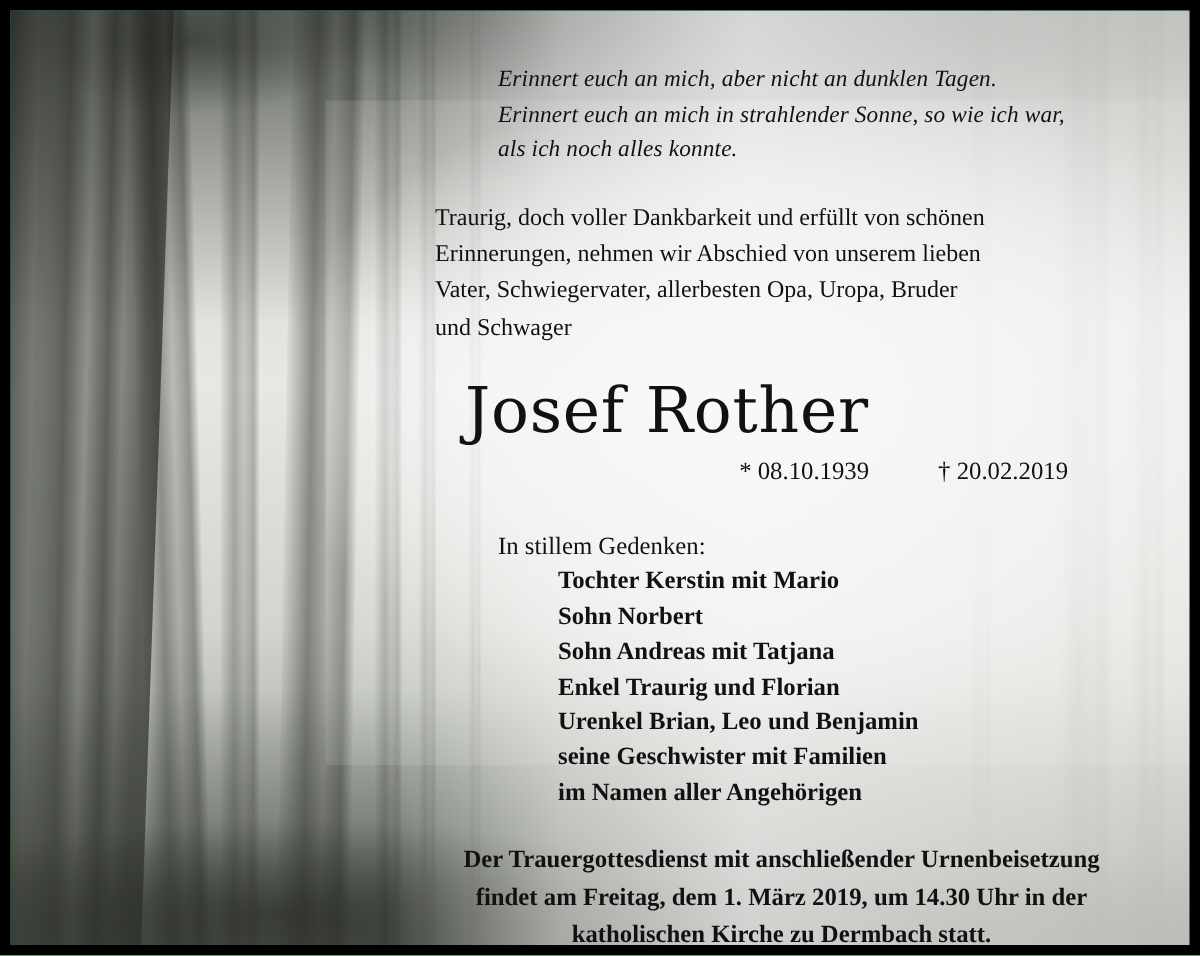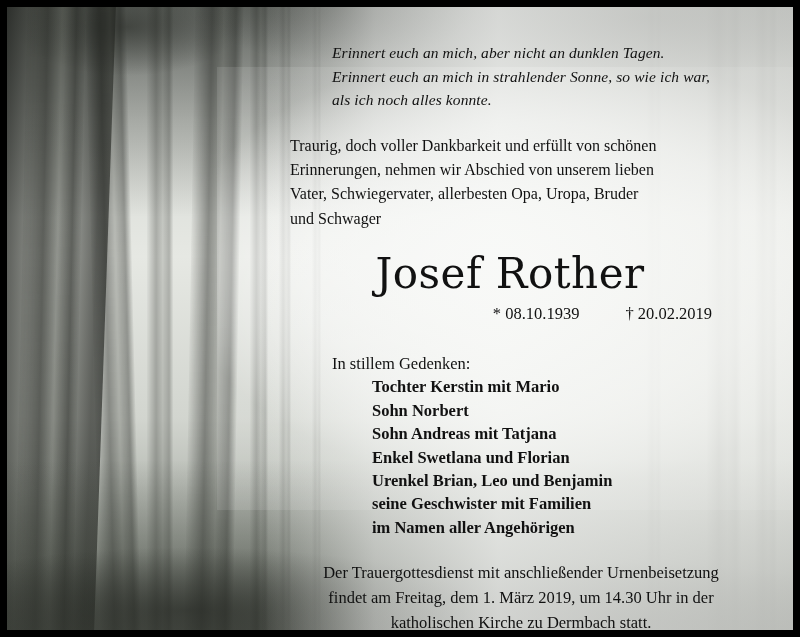--- a/index.html
+++ b/index.html
@@ -122,21 +122,21 @@
     line-height: 1.52;
     margin: 22px 0 0 0;
     width: 440px;
   }
   .intro div { white-space: nowrap; }
 
   .name {
     font-family: "DejaVu Serif", serif;
     font-size: 42px;
     letter-spacing: .5px;
-    text-align: center;
+    text-align: left;
     margin: 18px 0 0 20px;
     width: 400px;
     white-space: nowrap;
   }
 
   .dates {
     margin: 6px 0 0 42px;
     width: 380px;
     font-family: "Liberation Serif", serif;
     font-size: 16.5px;
@@ -156,21 +156,21 @@
   .memory-list div { white-space: nowrap; }
 
   .service {
     margin: 22px 0 0 6px;
     width: 450px;
     font-family: "Liberation Serif", serif;
     font-size: 16.5px;
     line-height: 1.5;
     text-align: center;
   }
-  .service div { white-space: nowrap; }
+  .service div { white-space: nowrap; font-weight: bold; }
 </style>
 </head>
 <body>
 
 <div class="obituary">
 
   <div class="bg">
     <div class="bg-base"></div>
     <div class="canopy"></div>
     <div class="trunk-big"></div>
@@ -210,21 +210,21 @@
       <span>* 08.10.1939</span>
       <span>† 20.02.2019</span>
     </div>
 
     <div class="memory">
       <div class="memory-head">In stillem Gedenken:</div>
       <div class="memory-list">
         <div>Tochter Kerstin mit Mario</div>
         <div>Sohn Norbert</div>
         <div>Sohn Andreas mit Tatjana</div>
-        <div>Enkel Swetlana und Florian</div>
+        <div>Enkel Traurig und Florian</div>
         <div>Urenkel Brian, Leo und Benjamin</div>
         <div>seine Geschwister mit Familien</div>
         <div>im Namen aller Angehörigen</div>
       </div>
     </div>
 
     <div class="service">
       <div>Der Trauergottesdienst mit anschließender Urnenbeisetzung</div>
       <div>findet am Freitag, dem 1. März 2019, um 14.30 Uhr in der</div>
       <div>katholischen Kirche zu Dermbach statt.</div>

